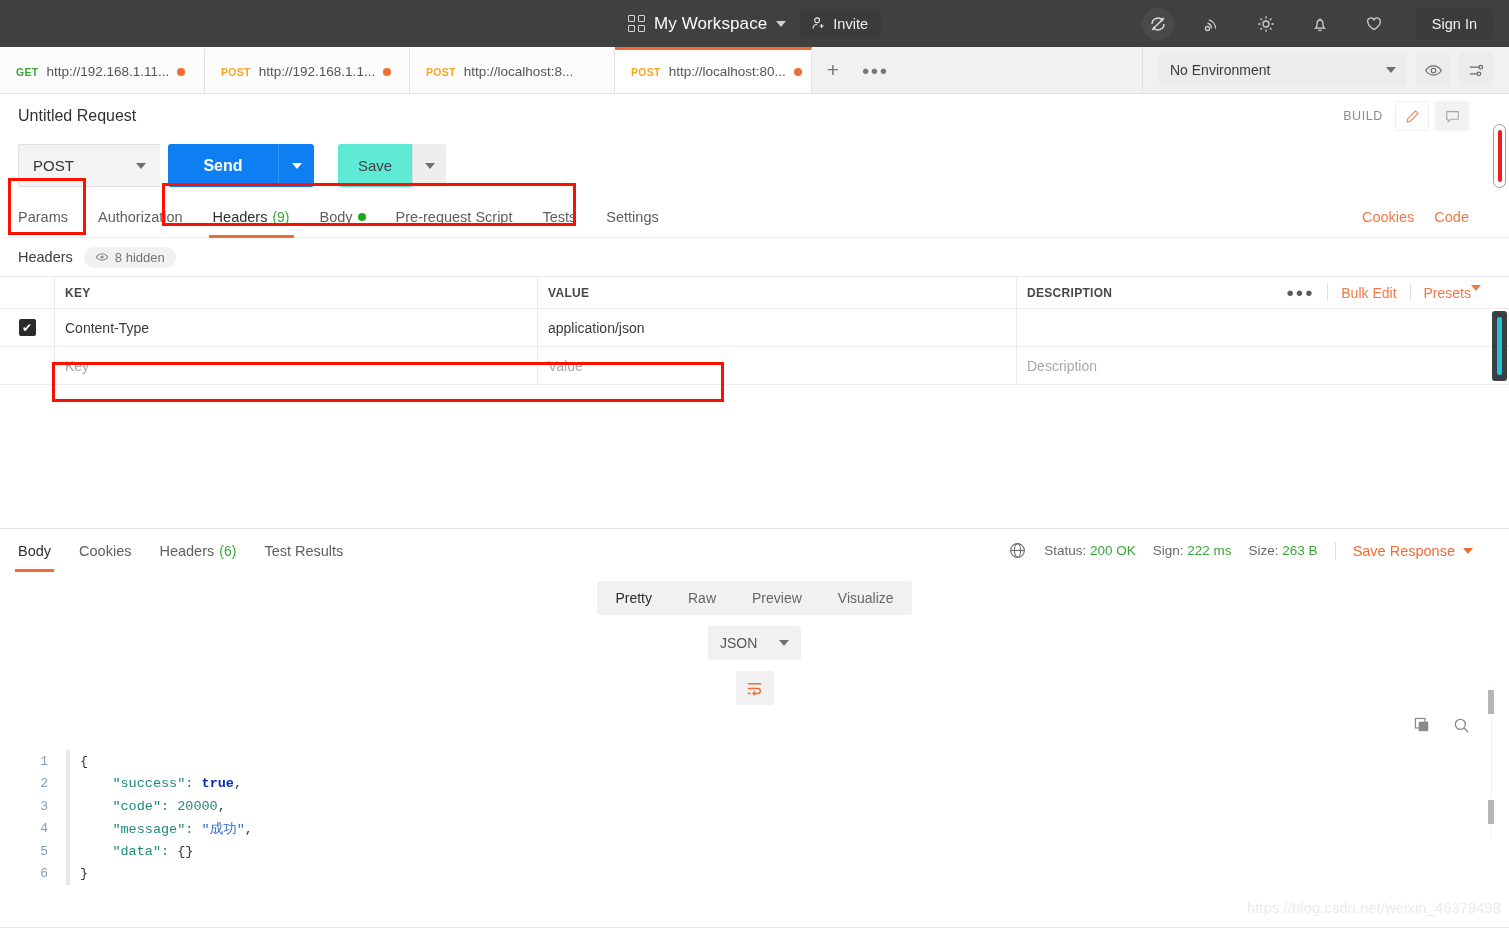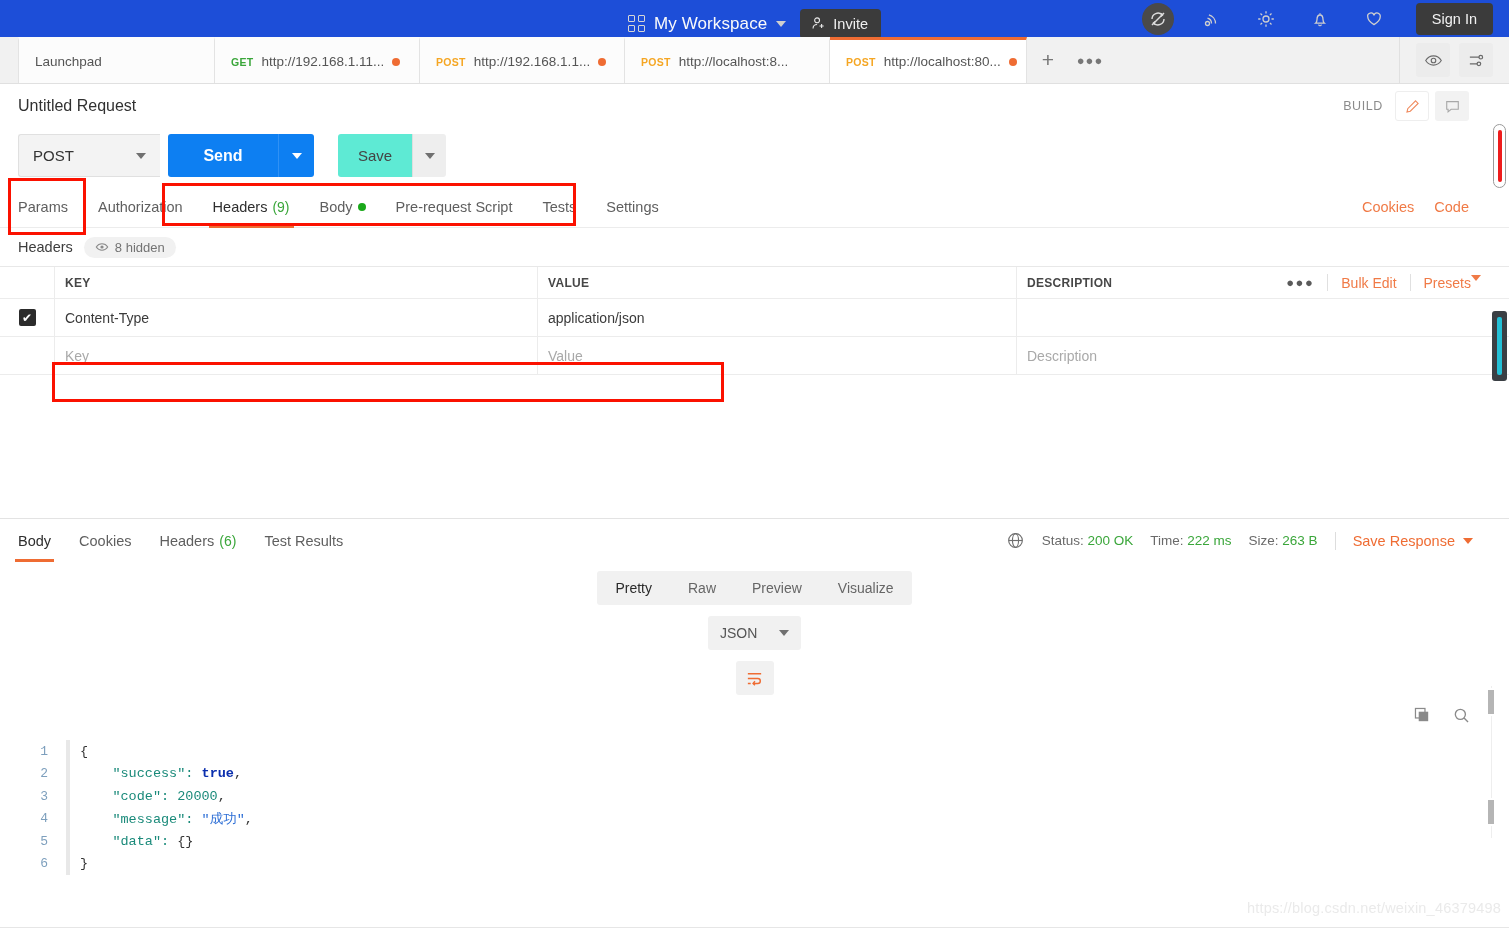--- a/index.html
+++ b/index.html
@@ -6,21 +6,21 @@
   html, body {
     width: 1509px; height: 934px;
     font-family: "Liberation Sans", sans-serif;
     background: #fff;
     overflow: hidden;
   }
   body { position: relative; }
 
   
   .topbar {
-    height: 37px; background: #1d4ed8; color: #e6e6e6;
+    height: 47px; background: #404040; color: #e6e6e6;
     display: flex; align-items: center; position: relative;
   }
   .tb-center {
     position: absolute; left: 0; right: 0; top: 0; height: 47px;
     display: flex; align-items: center; justify-content: center; gap: 14px;
   }
   .ws-group { display: flex; align-items: center; gap: 9px; cursor: pointer; }
   .grid-icon { display: inline-block; width: 17px; height: 17px; position: relative; }
   .grid-icon i {
     position: absolute; width: 7px; height: 7px;
@@ -403,23 +403,20 @@
         <path d="M10 15.6S3.8 11.8 3.8 8a3 3 0 0 1 6.2-1.6A3 3 0 0 1 16.2 8c0 3.8-6.2 7.6-6.2 7.6z" fill="none" stroke="#cfcfcf" stroke-width="1.3"></path>
       </svg>
     </div>
     <div class="signin">Sign In</div>
   </div>
 </div>
 
 <div class="tabstrip">
   <div class="tabs-wrap">
 
-    <div class="tab first" style="width:197px">
-      <span class="tlabel">Launchpad</span>
-    </div>
 
     <div class="tab" style="width:205px">
       <span class="verb get">GET</span>
       <span class="tlabel">http://192.168.1.11...</span>
       <span class="dot-unsaved"></span>
     </div>
 
     <div class="tab" style="width:205px">
       <span class="verb post">POST</span>
       <span class="tlabel">http://192.168.1.1...</span>
@@ -435,20 +432,24 @@
       <span class="verb post">POST</span>
       <span class="tlabel">http://localhost:80...</span>
       <span class="dot-unsaved"></span>
     </div>
 
     <div class="tab-plus">+</div>
     <div class="tab-dots">●●●</div>
   </div>
 
   <div class="env-zone">
+    <div class="env-select">
+      <span>No Environment</span>
+      <span class="caret-small"></span>
+    </div>
     <div class="env-ic">
       <svg width="19" height="19" viewBox="0 0 20 20">
         <path d="M1.8 10S4.8 5.2 10 5.2 18.2 10 18.2 10 15.2 14.8 10 14.8 1.8 10 1.8 10z" fill="none" stroke="#6a6a6a" stroke-width="1.2"></path>
         <circle cx="10" cy="10" r="2.4" fill="none" stroke="#6a6a6a" stroke-width="1.2"></circle>
       </svg>
     </div>
     <div class="env-ic">
       <svg width="19" height="19" viewBox="0 0 20 20">
         <path d="M3 6.5h10M3 13.5h8" stroke="#6a6a6a" stroke-width="1.3"></path>
         <circle cx="14.5" cy="6.5" r="1.9" fill="none" stroke="#6a6a6a" stroke-width="1.3"></circle>
@@ -607,21 +608,21 @@
       <svg width="19" height="19" viewBox="0 0 20 20">
         <circle cx="10" cy="10" r="7.2" fill="none" stroke="#6f6f6f" stroke-width="1.2"></circle>
         <ellipse cx="10" cy="10" rx="3.2" ry="7.2" fill="none" stroke="#6f6f6f" stroke-width="1.2"></ellipse>
         <path d="M3 10h14" stroke="#6f6f6f" stroke-width="1.2"></path>
       </svg>
       <span class="meta-item">
         <span>Status:</span>
         <b>200 OK</b>
       </span>
       <span class="meta-item">
-        <span>Time:</span>
+        <span>Sign:</span>
         <b>222 ms</b>
       </span>
       <span class="meta-item">
         <span>Size:</span>
         <b>263 B</b>
       </span>
       <span class="meta-sep"></span>
       <span class="save-resp">
         <span>Save Response</span>
         <span class="caret-small"></span>

